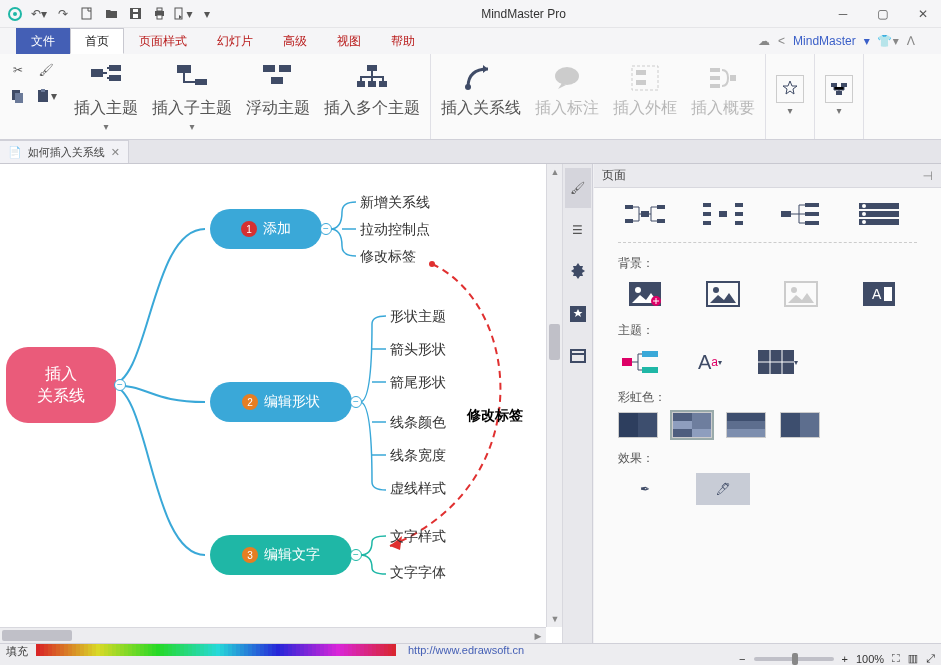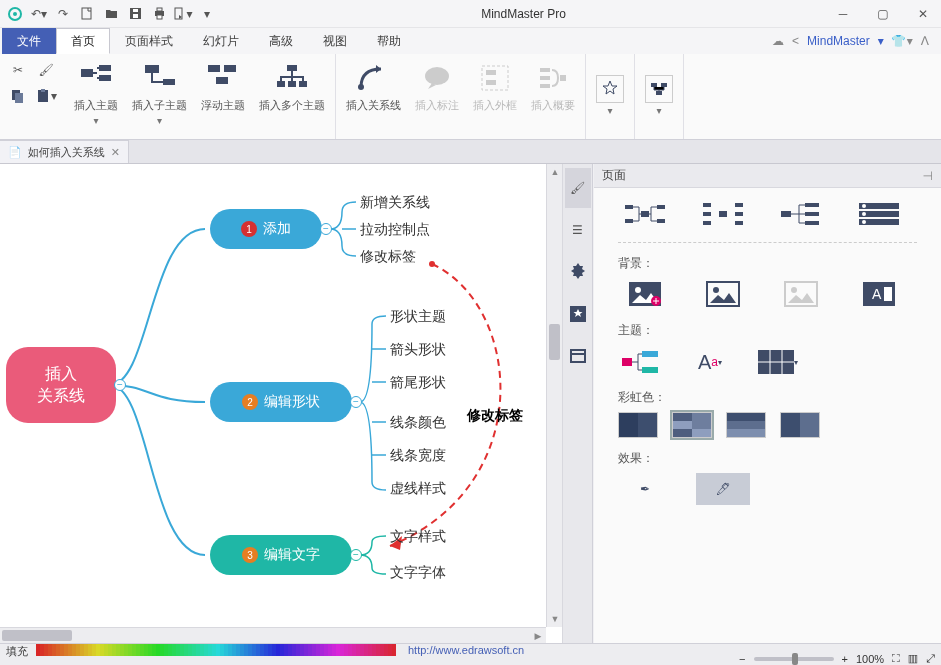--- a/index.html
+++ b/index.html
@@ -7,35 +7,35 @@
 
 
 .titlebar { height: 28px; background: #f5f5f7; display: flex; align-items: center; padding: 0 4px; border-bottom: 1px solid #e5e5e8; }
 .qat { display: flex; gap: 2px; align-items: center; }
 .qat-btn { width: 22px; height: 22px; display: flex; align-items: center; justify-content: center; color: #555; border-radius: 3px; }
 .apptitle { flex: 1; text-align: center; font-size: 12px; color: #333; }
 .winbtns { display: flex; gap: 12px; }
 .winbtn { width: 28px; height: 20px; display: flex; align-items: center; justify-content: center; color: #555; }
 
 
-.menubar { height: 26px; background: #f5f5f7; display: flex; align-items: stretch; padding: 0 2px; }
-.menutab { padding: 0 14px; display: flex; align-items: center; font-size: 12px; color: #404040; border: 1px solid transparent; }
+.menubar { height: 26px; background: #f5f5f7; display: flex; align-items: stretch; padding: 0 16px; }
+.menutab { padding: 0 14px; display: flex; align-items: center; font-size: 12px; color: #b91c1c; border: 1px solid transparent; }
 .menutab.file { background: #445fb5; color: #fff; }
 .menutab.active { background: #fff; border: 1px solid #c8c8d0; border-bottom: 1px solid #fff; color: #222; }
 .menuspacer { flex: 1; }
 .menuright { display: flex; align-items: center; gap: 8px; padding-right: 10px; color: #3a5fc8; }
 .menuright .brand { color: #3a5fc8; }
 .menuright .ico { color: #888; }
 
 
 .ribbon { height: 86px; background: #fafafa; border-bottom: 1px solid #d0d0d8; display: flex; align-items: stretch; }
 .ribgroup { border-right: 1px solid #e0e0e6; display: flex; flex-direction: column; justify-content: center; padding: 4px 6px; }
 .ribgroup.big { flex-direction: row; align-items: flex-start; gap: 6px; }
 .ribitem { display: flex; flex-direction: column; align-items: center; gap: 2px; padding: 2px 4px; }
-.ribitem .lbl { font-size: 11px; color: #555; }
+.ribitem .lbl { font-size: 16px; color: #555; }
 .ribitem.disabled { opacity: 0.4; }
 .ribicon { width: 36px; height: 36px; display: flex; align-items: center; justify-content: center; color: #3f4b66; }
 .ribsmall { width: 26px; height: 22px; display: flex; align-items: center; justify-content: center; color: #555; margin: 1px; }
 .ribcol { display: flex; flex-direction: column; padding: 4px 4px; gap: 2px; }
 .ribarrow { height: 16px; text-align: center; color: #777; font-size: 10px; }
 
 
 .doctabs { height: 24px; background: #e5e5ea; display: flex; align-items: stretch; border-bottom: 1px solid #c8c8d0; }
 .doctab { background: #f2f2f6; padding: 0 8px; display: flex; align-items: center; gap: 6px; font-size: 11px; color: #444; border-right: 1px solid #d0d0d8; border-top: 1px solid #d0d0d8; }
 .doctab .x { color: #888; }

